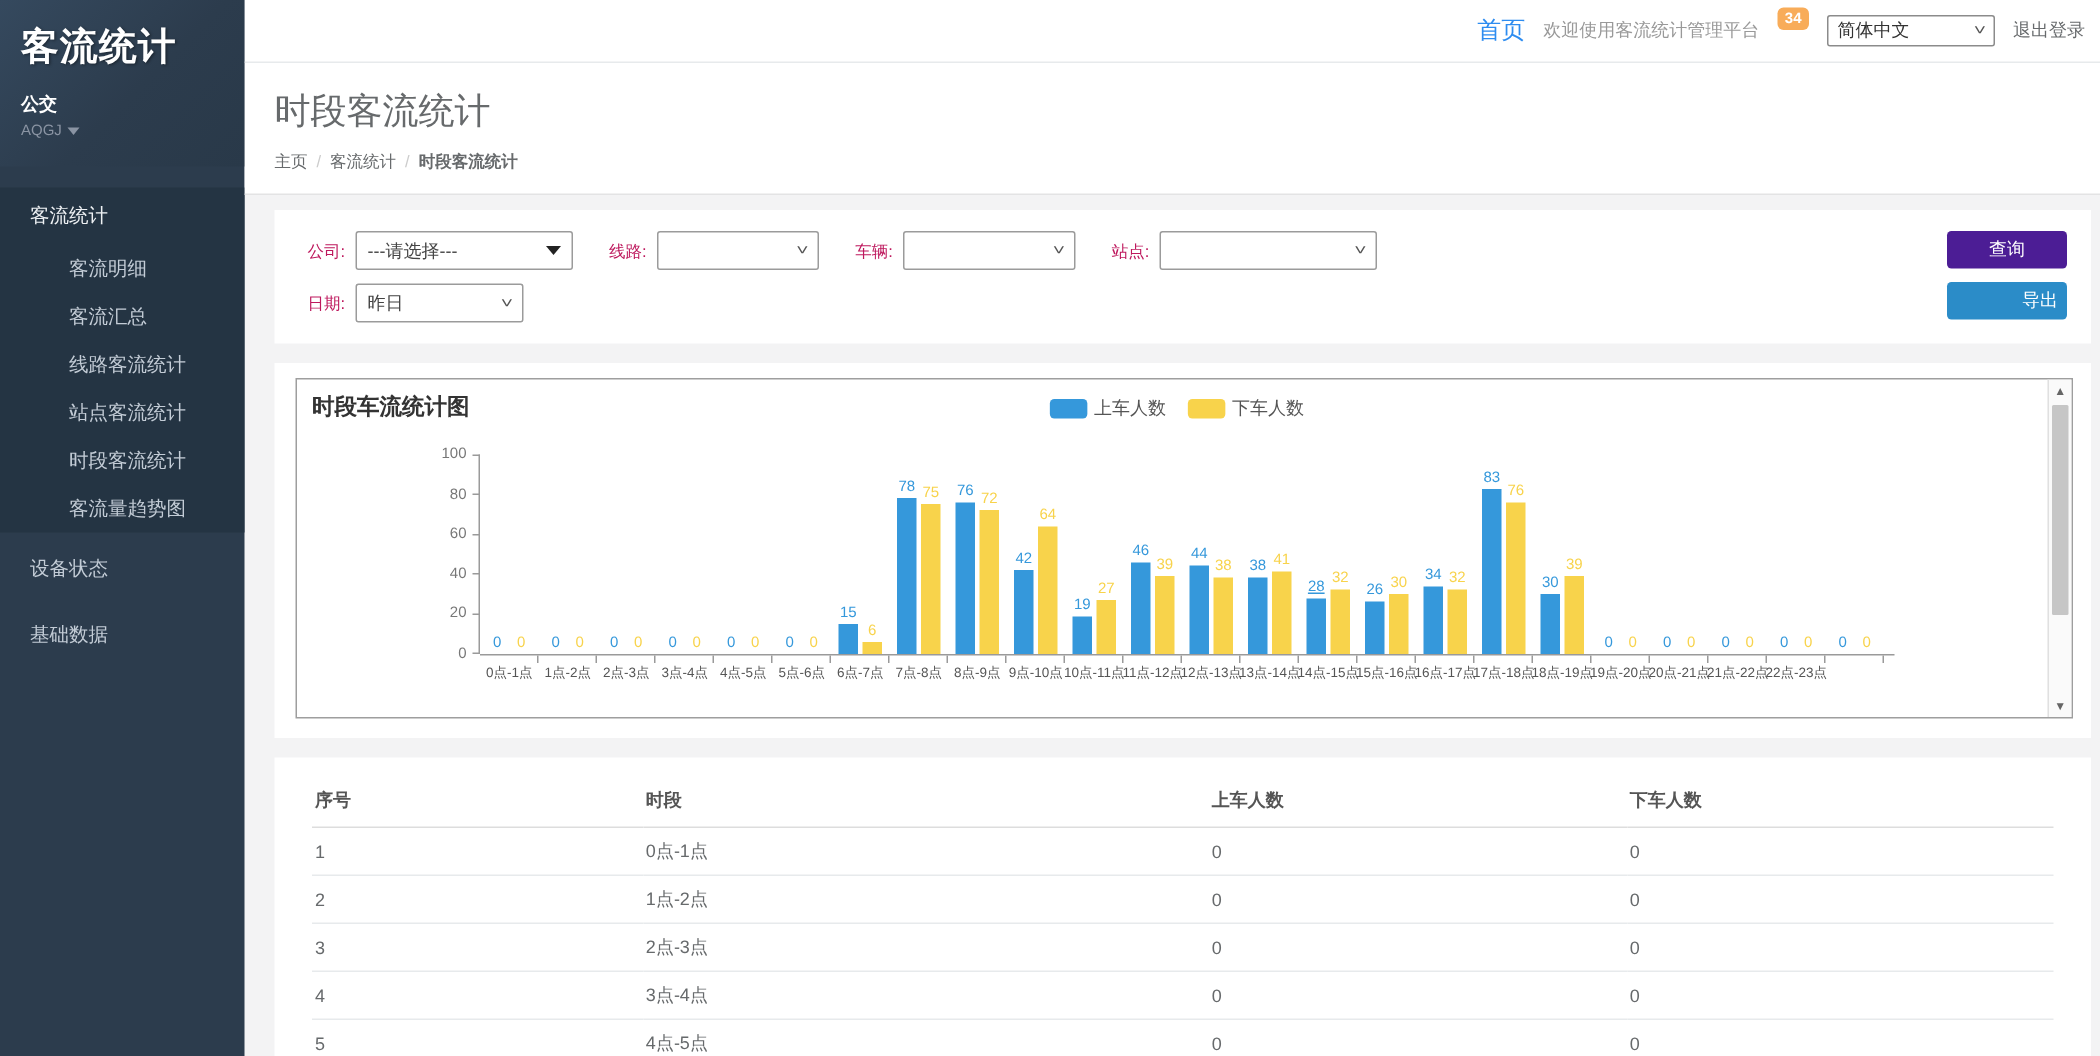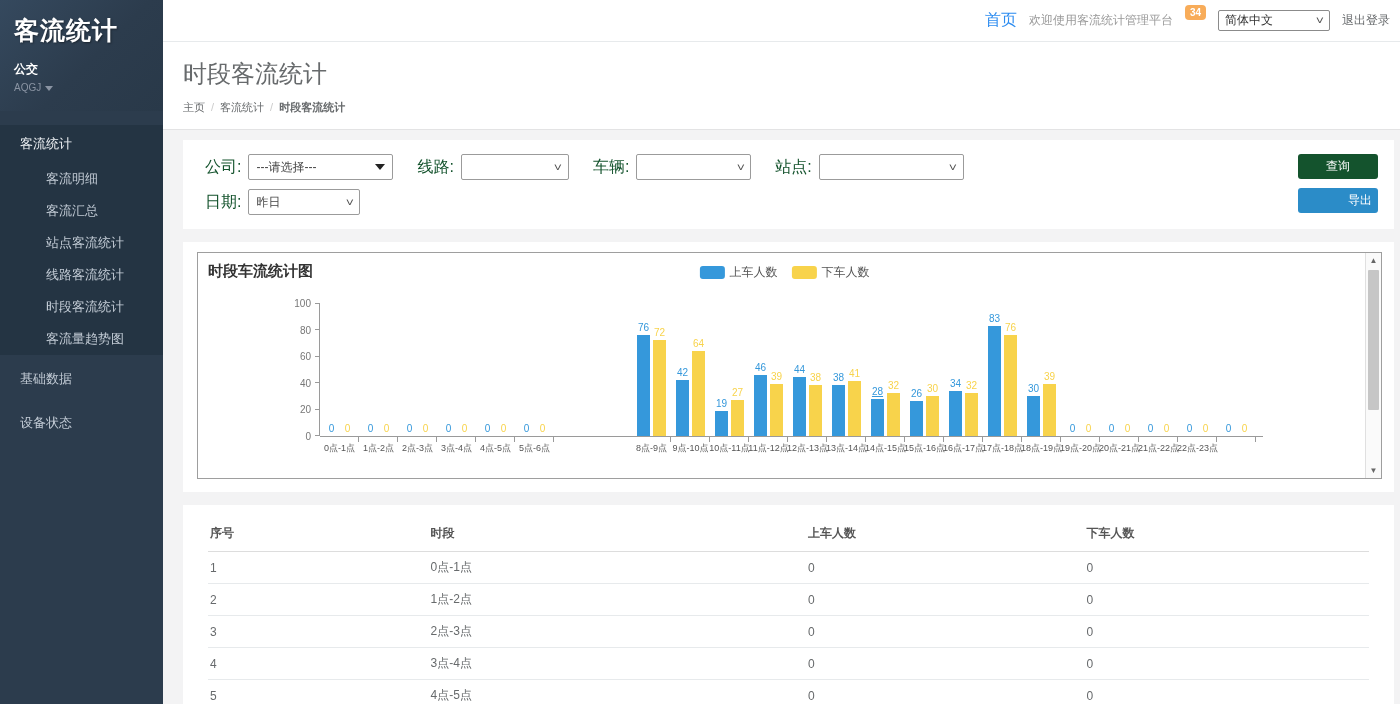--- a/index.html
+++ b/index.html
@@ -37,35 +37,35 @@
   .breadcrumb .bc-item.last { font-weight:bold; cursor:default; }
   .breadcrumb .bc-sep { margin:0 6px; color:#ccc; }
 
   .content { flex:1; padding:10px 6px 0 20px; overflow:hidden; }
   .panel { background:#fff; margin-bottom:13px; }
 
   
   .filter-panel { display:flex; justify-content:space-between; padding:14px 14px 14px 22px; }
   .filter-rows { display:flex; flex-direction:column; gap:9px; }
   .filter-row { display:flex; align-items:center; }
-  .f-label { margin-right:7px; color:#14532d; font-size:16px; }
+  .f-label { margin-right:7px; color:#be185d; font-size:11px; }
   .fake-select { height:26px; border:1px solid #9b9b9b; border-radius:2px; background:#fff; display:flex; align-items:center; justify-content:space-between; padding:0 7px; font-size:12px; color:#444; cursor:pointer; }
   .sel-company { width:145px; margin-right:24px; }
   .sel-line { width:108px; margin-right:24px; }
   .sel-vehicle { width:115px; margin-right:24px; }
   .sel-station { width:145px; }
   .sel-date { width:112px; margin-right:8px; }
   .tri-down { width:0; height:0; border-left:5px solid transparent; border-right:5px solid transparent; border-top:6px solid #222; }
   .chev { color:#555; font-size:10px; transform:scaleX(1.4); }
   .date-group { display:flex; align-items:stretch; height:26px; }
   .date-input { width:145px; background:#eee; border:1px solid #e5e6e7; color:#676a6c; font-size:12px; display:flex; align-items:center; padding-left:10px; }
   .date-sep { width:28px; background:#fff; border-top:1px solid #e5e6e7; border-bottom:1px solid #e5e6e7; display:flex; align-items:center; justify-content:center; color:#676a6c; }
   .filter-actions { display:flex; flex-direction:column; gap:9px; padding-right:2px; }
   .btn { width:80px; height:25px; border:none; border-radius:3px; color:#fff; font-size:12px; cursor:pointer; font-family:inherit; }
-  .btn-query { background:#14532d; }
+  .btn-query { background:#4c1d95; }
   .btn-export { background:#2b8cc8;padding-left:44px; }
 
   
   .chart-panel { padding:10px 12px 13px 14px; }
   .chart-box { position:relative; border:1px solid #9e9e9e; height:227px; background:#fff; overflow:hidden; }
   .chart-title { position:absolute; top:9px; left:10px; font-size:15px; font-weight:bold; color:#333; }
   .chart-legend { position:absolute; top:11px; left:50%; transform:translateX(-53%); display:flex; gap:14px; align-items:center; }
   .legend-item { display:flex; align-items:center; gap:5px; cursor:pointer; }
   .legend-swatch { width:25px; height:13px; border-radius:3px; }
   .legend-label { font-size:12px; color:#555; }
@@ -102,30 +102,30 @@
       <div class="brand-org">公交</div>
       <div class="brand-code">
         <span>AQGJ</span><span class="caret"></span>
       </div>
     </div>
     <nav class="menu" id="menu">
         <div class="menu-block expanded">
           <div class="menu-parent">客流统计</div>
           <div class="menu-child">客流明细</div>
           <div class="menu-child">客流汇总</div>
+          <div class="menu-child">线路客流统计</div>
           <div class="menu-child">站点客流统计</div>
-          <div class="menu-child">线路客流统计</div>
           <div class="menu-child">时段客流统计</div>
           <div class="menu-child">客流量趋势图</div>
         </div>
         <div class="menu-block">
-          <div class="menu-root">基础数据</div>
+          <div class="menu-root">设备状态</div>
         </div>
         <div class="menu-block">
-          <div class="menu-root">设备状态</div>
+          <div class="menu-root">基础数据</div>
         </div>
       </nav>
   </aside>
 
   <div class="main">
 
     <header class="topbar">
       <span class="home-link">首页</span>
       <span class="welcome">欢迎使用客流统计管理平台</span>
       <span class="topbadge">34</span>
@@ -266,20 +266,42 @@
               <div class="cat" style="left: 195px;">
                 <div class="bar-wrap">
                   <span class="bar-label" style="color: rgb(53, 152, 219);">0</span>
                   <div class="bar" style="height: 0px; background: rgb(53, 152, 219);"></div>
                 </div>
                 <div class="bar-wrap">
                   <span class="bar-label" style="color: rgb(248, 211, 75);">0</span>
                   <div class="bar" style="height: 0px; background: rgb(248, 211, 75);"></div>
                 </div>
                 <span class="xlabel">5点-6点</span>
+              </div>
+              <div class="cat" style="left: 234px;">
+                <div class="bar-wrap">
+                  <span class="bar-label" style="color: rgb(53, 152, 219);">15</span>
+                  <div class="bar" style="height: 19.95px; background: rgb(53, 152, 219);"></div>
+                </div>
+                <div class="bar-wrap">
+                  <span class="bar-label" style="color: rgb(248, 211, 75);">6</span>
+                  <div class="bar" style="height: 7.98px; background: rgb(248, 211, 75);"></div>
+                </div>
+                <span class="xlabel">6点-7点</span>
+              </div>
+              <div class="cat" style="left: 273px;">
+                <div class="bar-wrap">
+                  <span class="bar-label" style="color: rgb(53, 152, 219);">78</span>
+                  <div class="bar" style="height: 103.74px; background: rgb(53, 152, 219);"></div>
+                </div>
+                <div class="bar-wrap">
+                  <span class="bar-label" style="color: rgb(248, 211, 75);">75</span>
+                  <div class="bar" style="height: 99.75px; background: rgb(248, 211, 75);"></div>
+                </div>
+                <span class="xlabel">7点-8点</span>
               </div>
               <div class="cat" style="left: 312px;">
                 <div class="bar-wrap">
                   <span class="bar-label" style="color: rgb(53, 152, 219);">76</span>
                   <div class="bar" style="height: 101.08px; background: rgb(53, 152, 219);"></div>
                 </div>
                 <div class="bar-wrap">
                   <span class="bar-label" style="color: rgb(248, 211, 75);">72</span>
                   <div class="bar" style="height: 95.76px; background: rgb(248, 211, 75);"></div>
                 </div>

